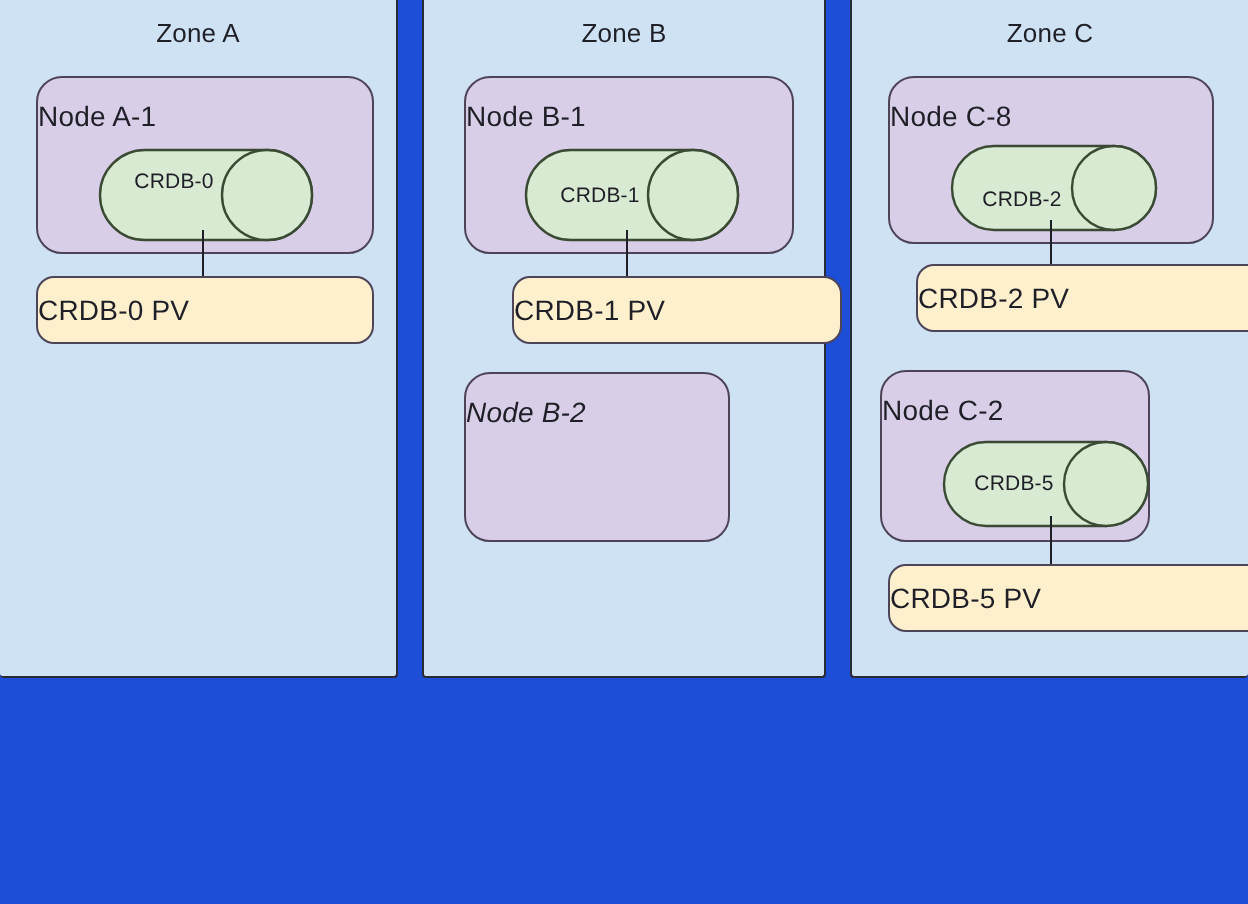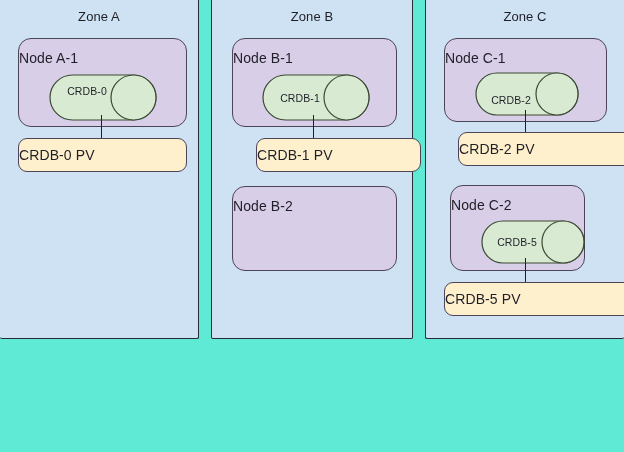--- a/index.html
+++ b/index.html
@@ -16,21 +16,21 @@
     font-family: "Liberation Sans", sans-serif;
     -webkit-font-smoothing: antialiased;
   }
 
   #diagram-root {
     position: absolute;
     left: 0;
     top: 0;
     width: 624px;
     height: 452px;
-    background: #5eead4;
+    background: #1d4ed8;
   }
 
   
   .zone {
     position: absolute;
     background: #cfe2f3;
     border: 1.4px solid #2a2a35;
     box-sizing: border-box;
     border-radius: 2px;
   }
@@ -157,47 +157,47 @@
         <div class="cyl-label">CRDB-1</div>
       </div>
     </div>
 
     <div class="connector" style="left:101px; top:117px; height:24px;"></div>
 
     <div class="pv-box" style="left:20px; top:140px; width:165px; height:34px;margin-left:24px;">
       <span class="pv-label">CRDB-1 PV</span>
     </div>
 
-    <div class="node-box" style="left:20px; top:188px; width:165px; height:85px;">
+    <div class="node-box" style="left:20px; top:188px; width:133px; height:85px;font-style:italic;">
       <div class="node-title">Node B-2</div>
     </div>
   </div>
 
   <div class="zone" id="zone-c">
     <div class="zone-title">Zone C</div>
 
     <div class="node-box" style="left:18px; top:40px; width:163px; height:84px;">
-      <div class="node-title">Node C-1</div>
+      <div class="node-title">Node C-8</div>
 
       <div class="cylinder" style="left:30px; top:33px; width:104px; height:56px;">
         <svg width="104" height="44" viewBox="0 0 104 44">
           <path d="M 22 1 L 82 1 A 21 21 0 0 1 82 43 L 22 43 A 21 21 0 0 1 22 1 Z" fill="#d9ead3" stroke="#3a4a33" stroke-width="1.2"></path>
           <ellipse cx="82" cy="22" rx="21" ry="21" fill="#d9ead3" stroke="#3a4a33" stroke-width="1.2"></ellipse>
         </svg>
         <div class="cyl-label">CRDB-2</div>
       </div>
     </div>
 
     <div class="connector" style="left:99px; top:112px; height:23px;"></div>
 
     <div class="pv-box" style="left:32px; top:134px; width:181px; height:34px;">
       <span class="pv-label">CRDB-2 PV</span>
     </div>
 
-    <div class="node-box" style="left:24px; top:187px; width:135px; height:86px;">
+    <div class="node-box" style="left:14px; top:187px; width:135px; height:86px;">
       <div class="node-title">Node C-2</div>
 
       <div class="cylinder" style="left:30px; top:34px; width:104px; height:44px;text-align:right;">
         <svg width="104" height="44" viewBox="0 0 104 44">
           <path d="M 22 1 L 82 1 A 21 21 0 0 1 82 43 L 22 43 A 21 21 0 0 1 22 1 Z" fill="#d9ead3" stroke="#3a4a33" stroke-width="1.2"></path>
           <ellipse cx="82" cy="22" rx="21" ry="21" fill="#d9ead3" stroke="#3a4a33" stroke-width="1.2"></ellipse>
         </svg>
         <div class="cyl-label">CRDB-5</div>
       </div>
     </div>

